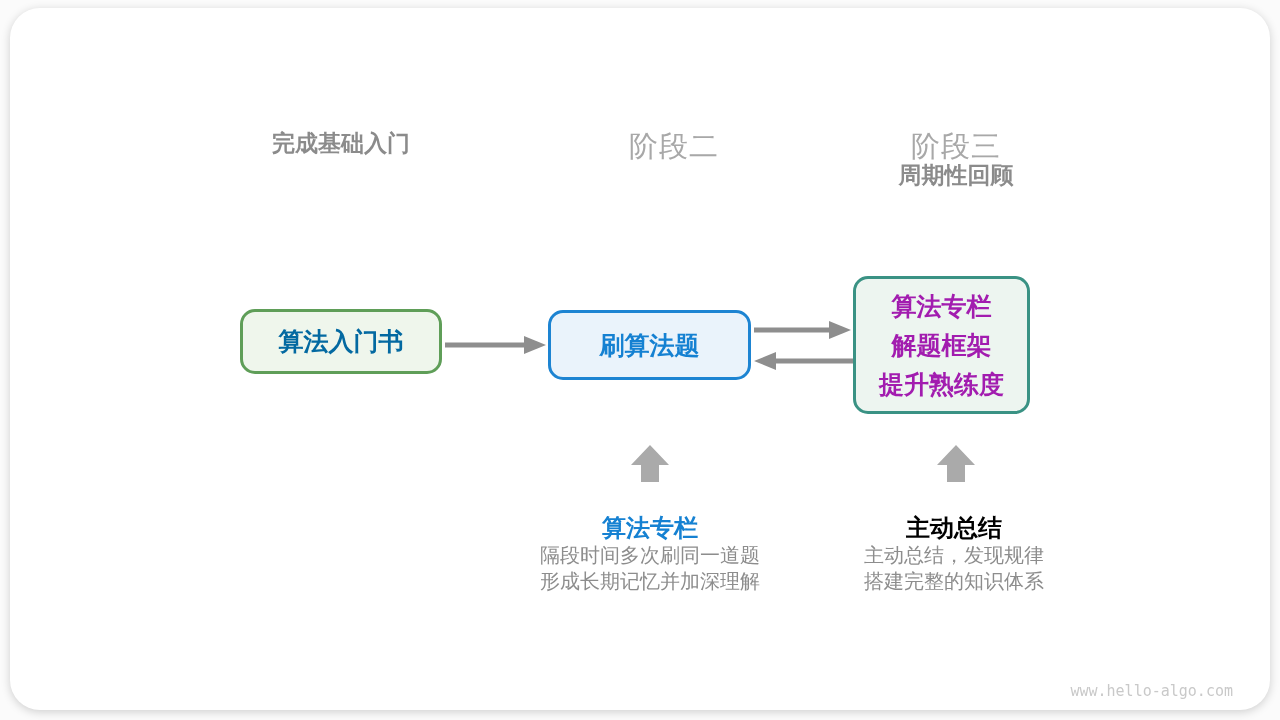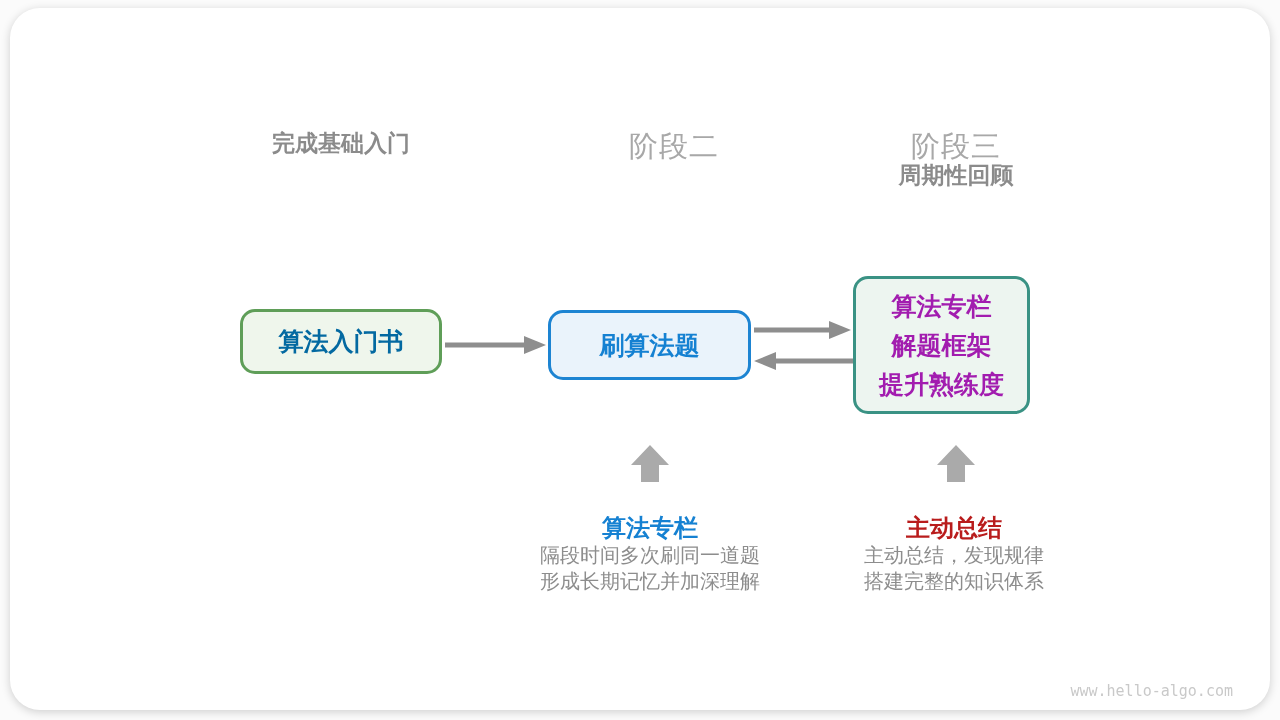--- a/index.html
+++ b/index.html
@@ -51,21 +51,21 @@
 
   
   .arrow-layer { position: absolute; left: 0; top: 0; width: 1280px; height: 720px; pointer-events: none; }
 
   
   .annot { position: absolute; width: 360px; text-align: center; }
   .annot.a1 { left: 460px; top: 506px; }
   .annot.a2 { left: 764px; top: 506px; }
   .annot-title { font-size: 24px; line-height: 28px; font-weight: bold; }
   .annot.a1 .annot-title { color: #1581d2; }
-  .annot.a2 .annot-title { color: #b91c1c; }
+  .annot.a2 .annot-title { color: #000000; }
   .annot-desc { font-size: 20px; line-height: 26px; color: #8d8d8d; }
 
   
   .watermark {
     position: absolute; right: 37px; top: 674px;
     font-family: "DejaVu Sans Mono", "Liberation Mono", monospace;
     font-size: 15px; color: #c9c9c9; text-align: center;
   }
 </style>
 </head>

